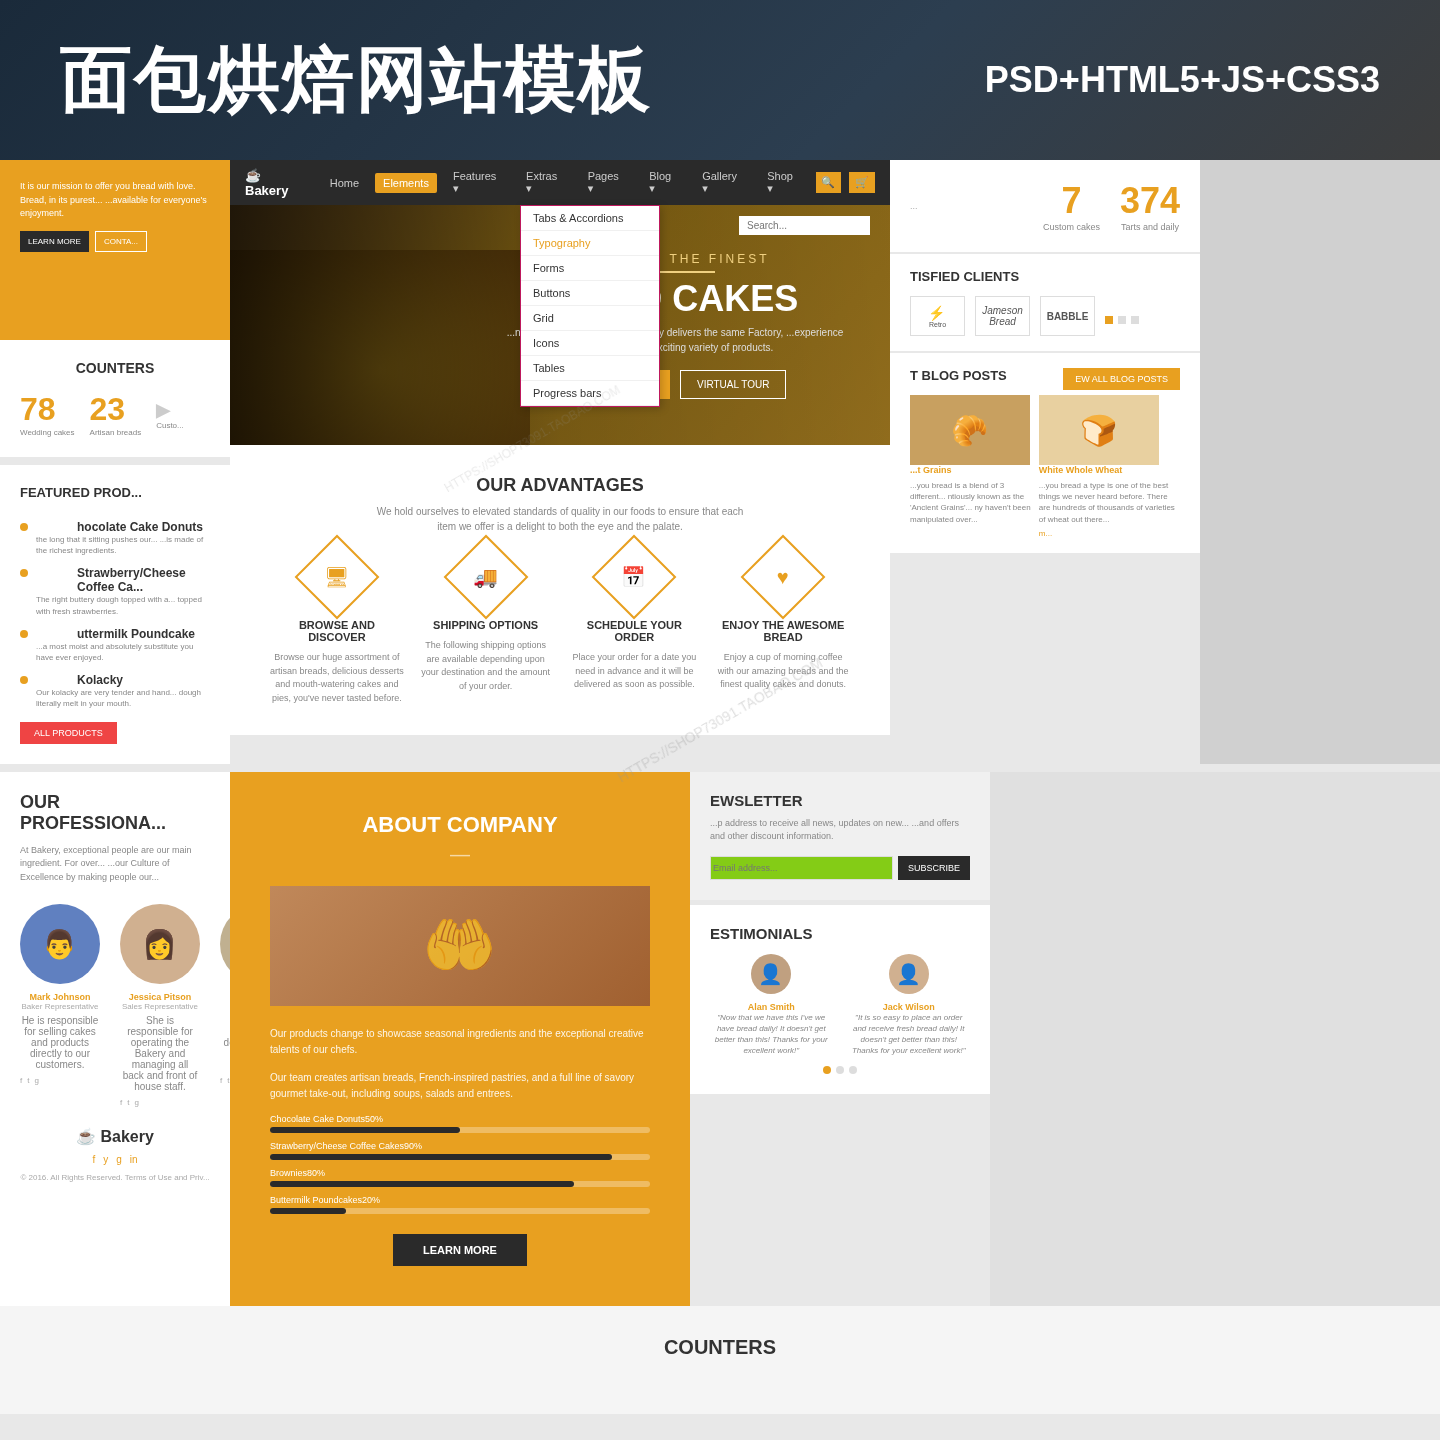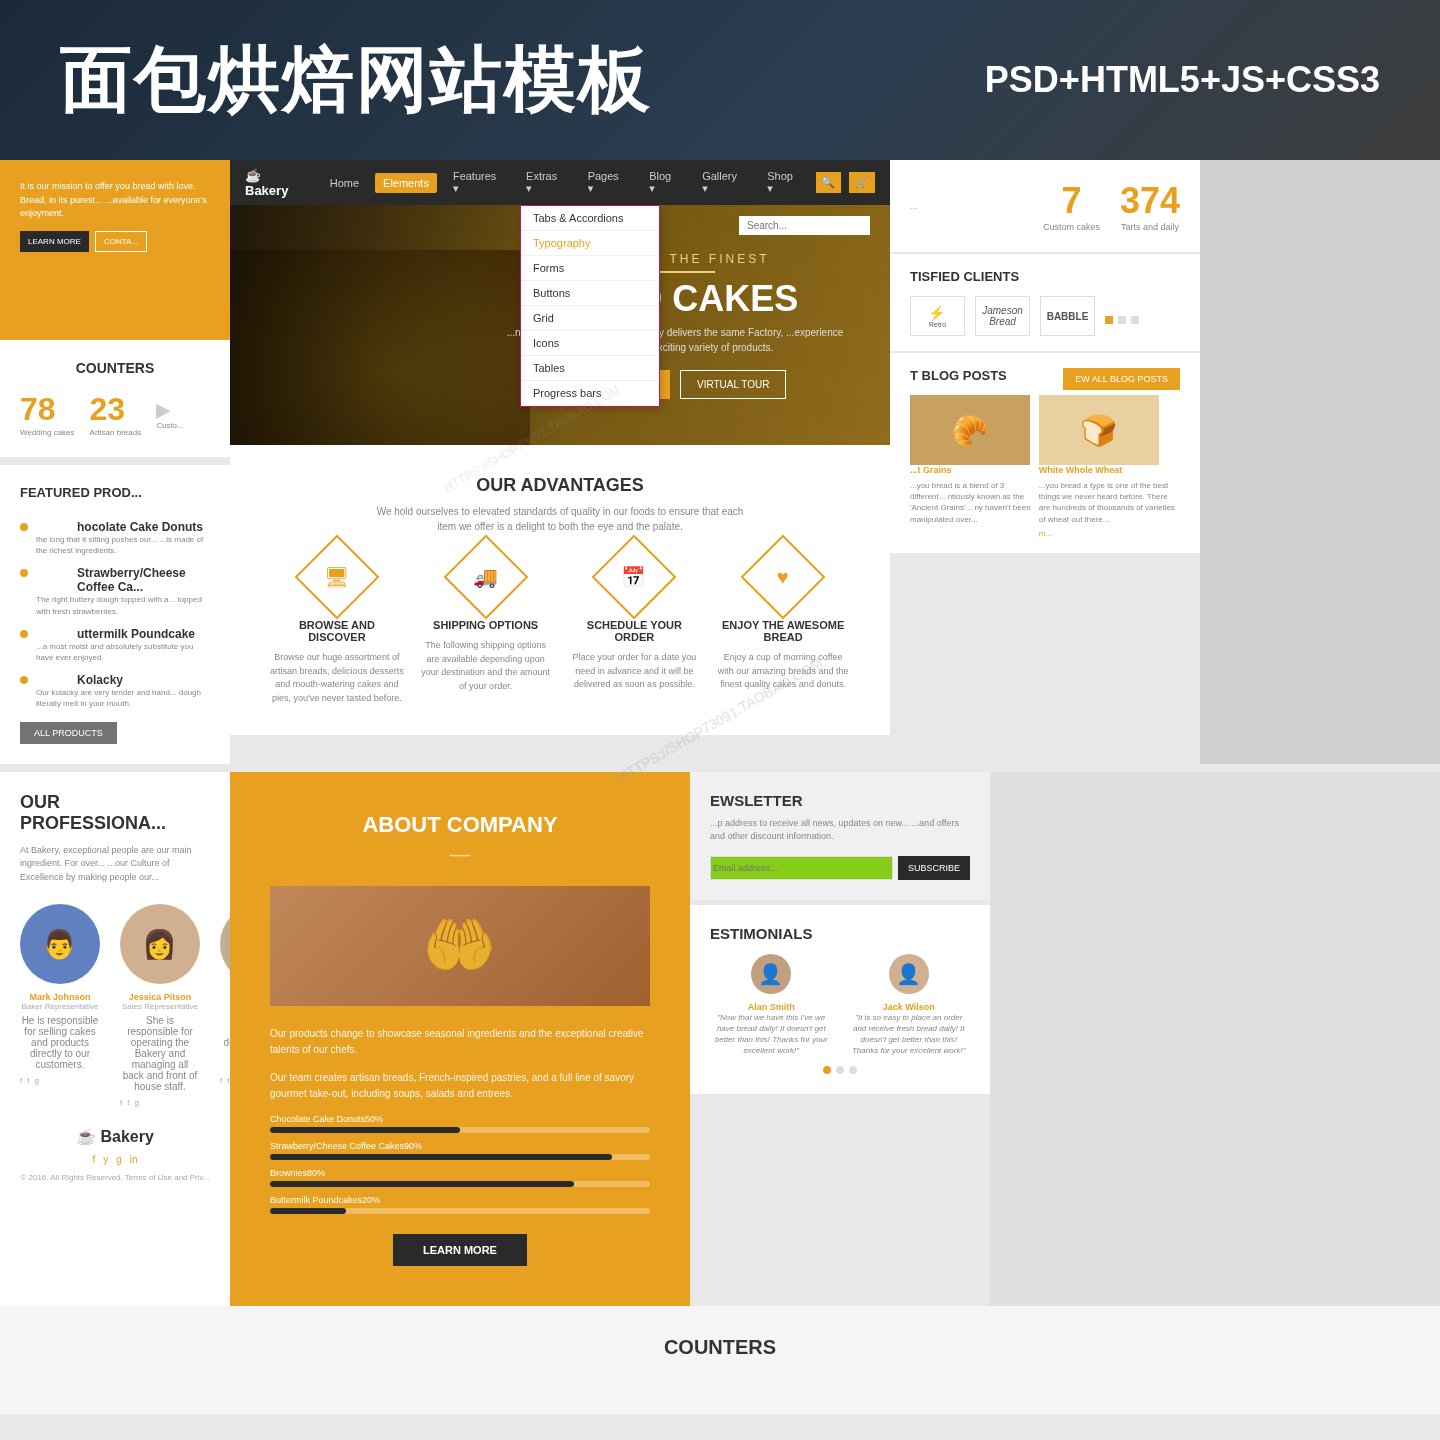--- a/index.html
+++ b/index.html
@@ -270,21 +270,21 @@
       font-weight: bold;
       color: #333;
       padding-left: 41px;
     }
     .product-desc {
       font-size: 8px;
       color: #888;
       line-height: 1.4;
     }
     .all-products-btn {
-      background: #737373;
+      background: #ef4444;
       color: white;
       border: none;
       padding: 6px 14px;
       font-size: 9px;
       margin-top: 12px;
       cursor: pointer;
       text-transform: uppercase;
     }
 
     

